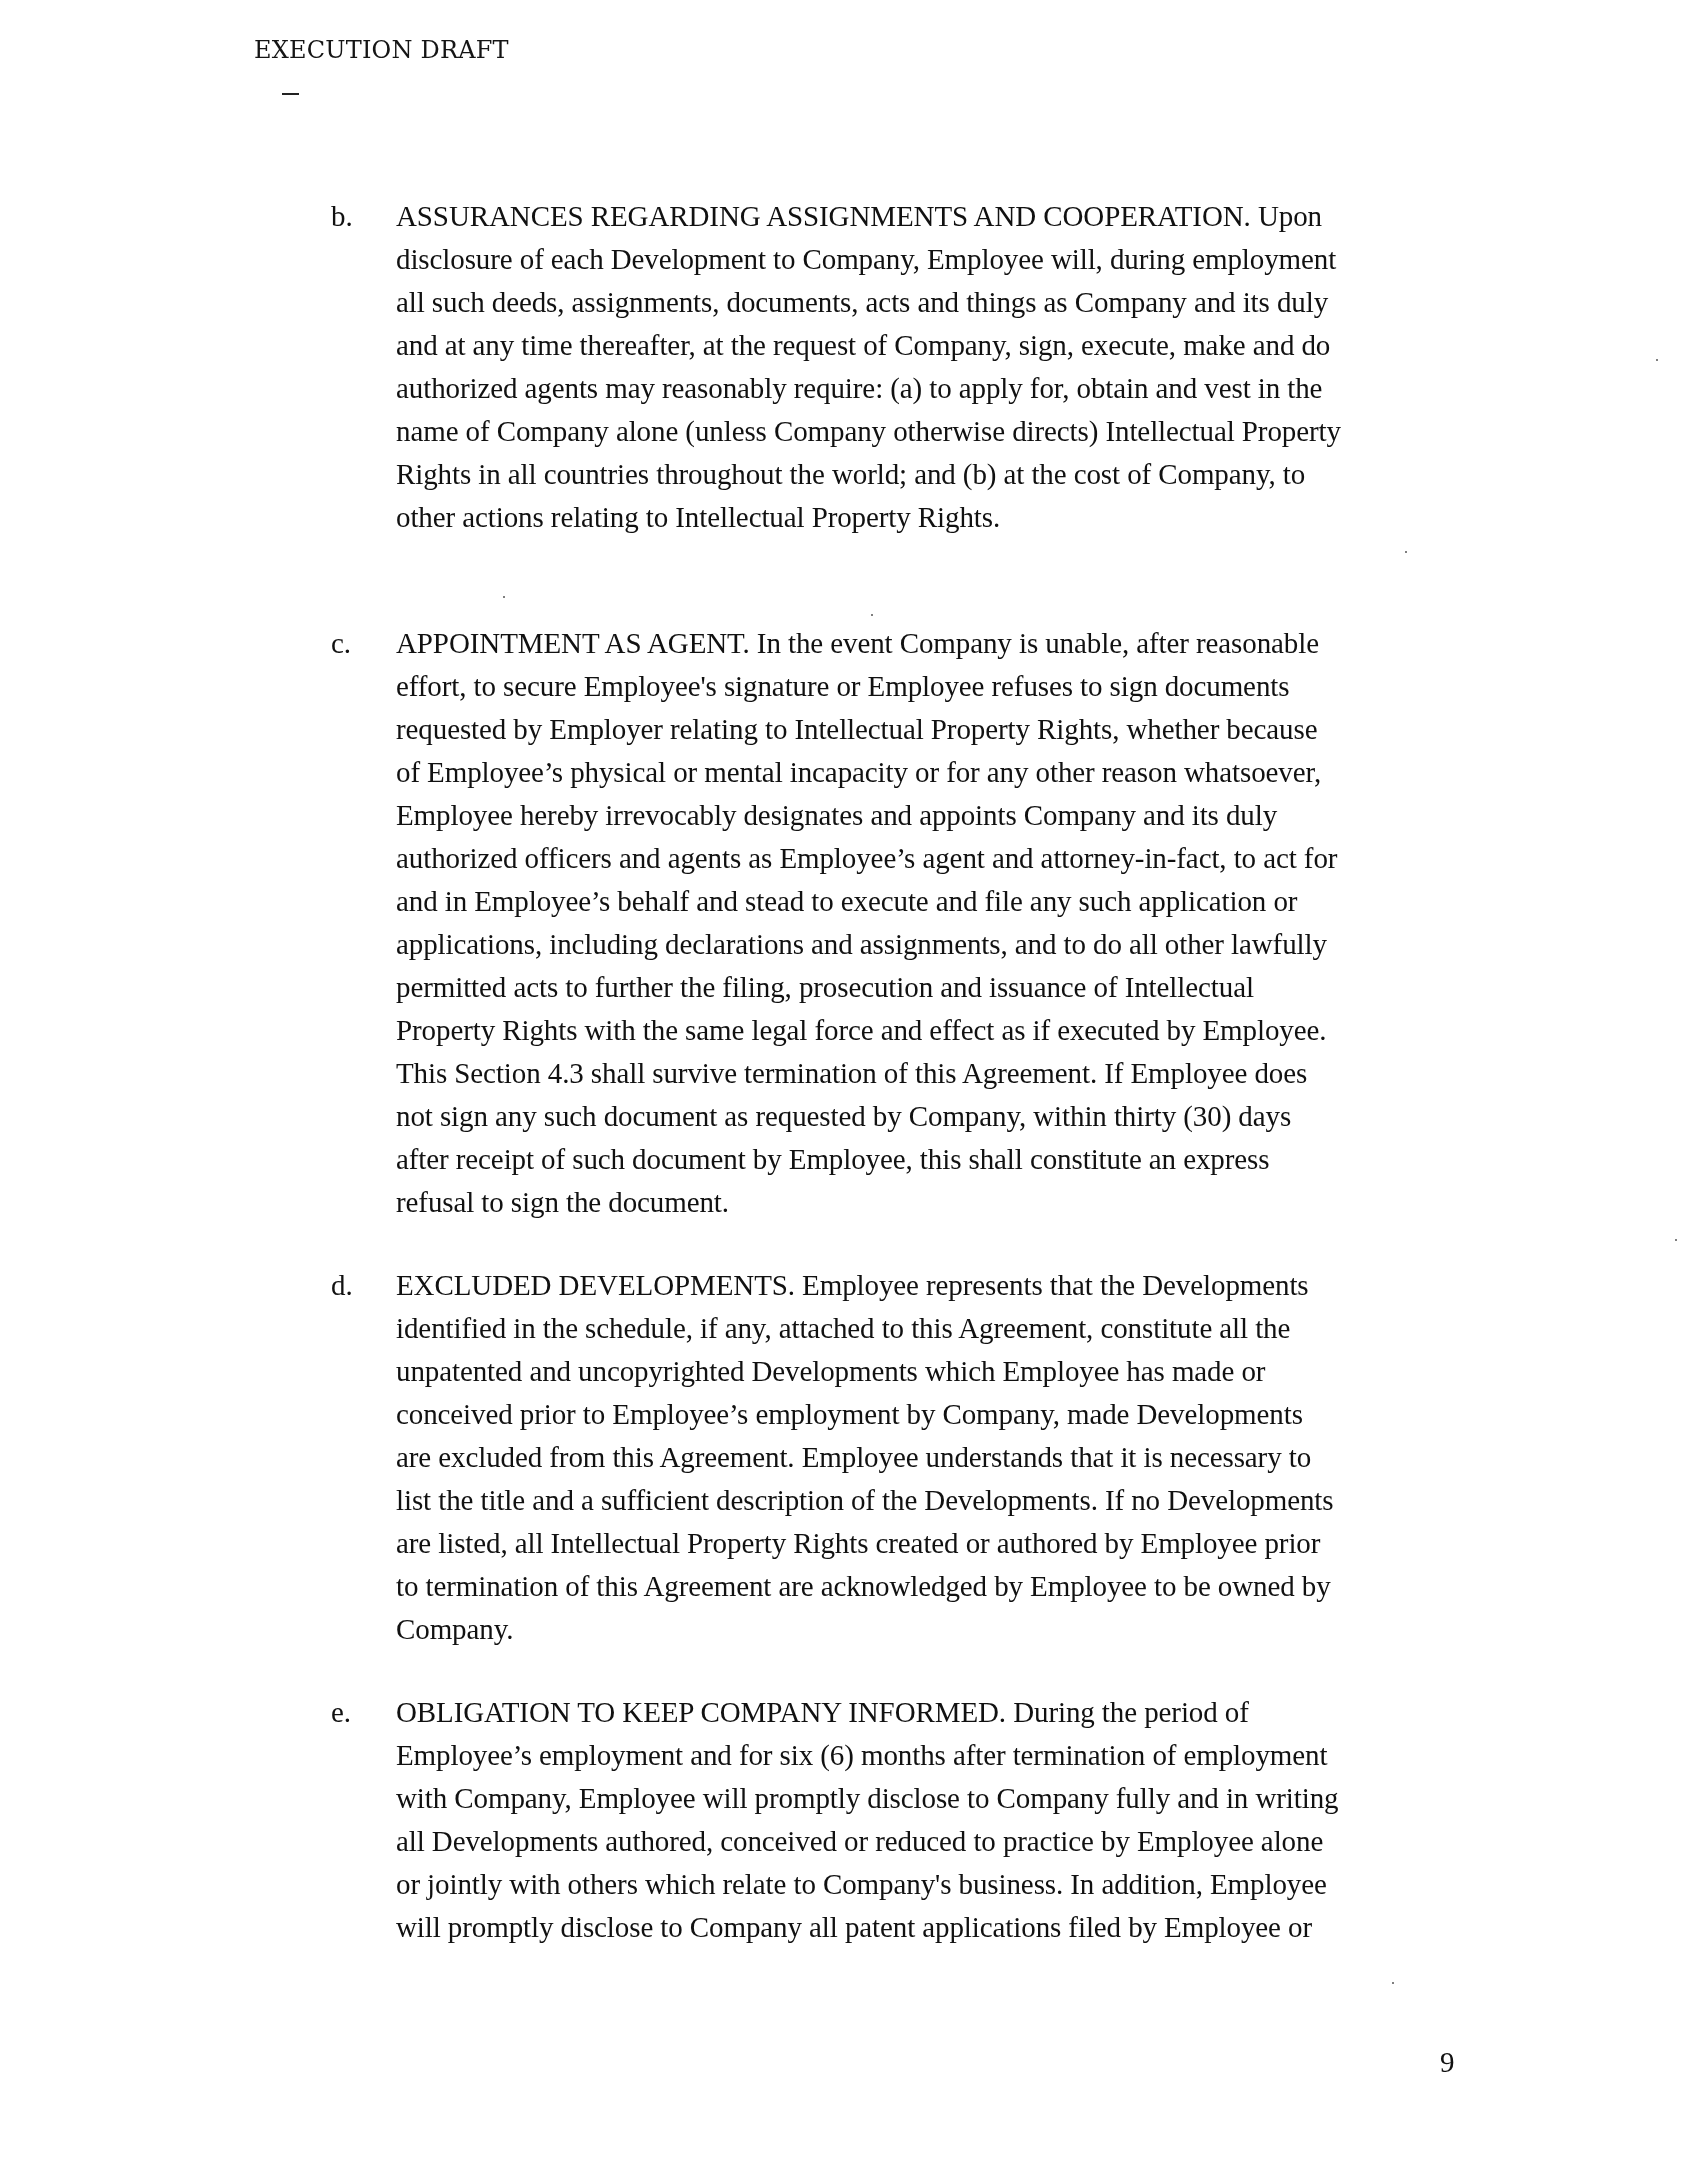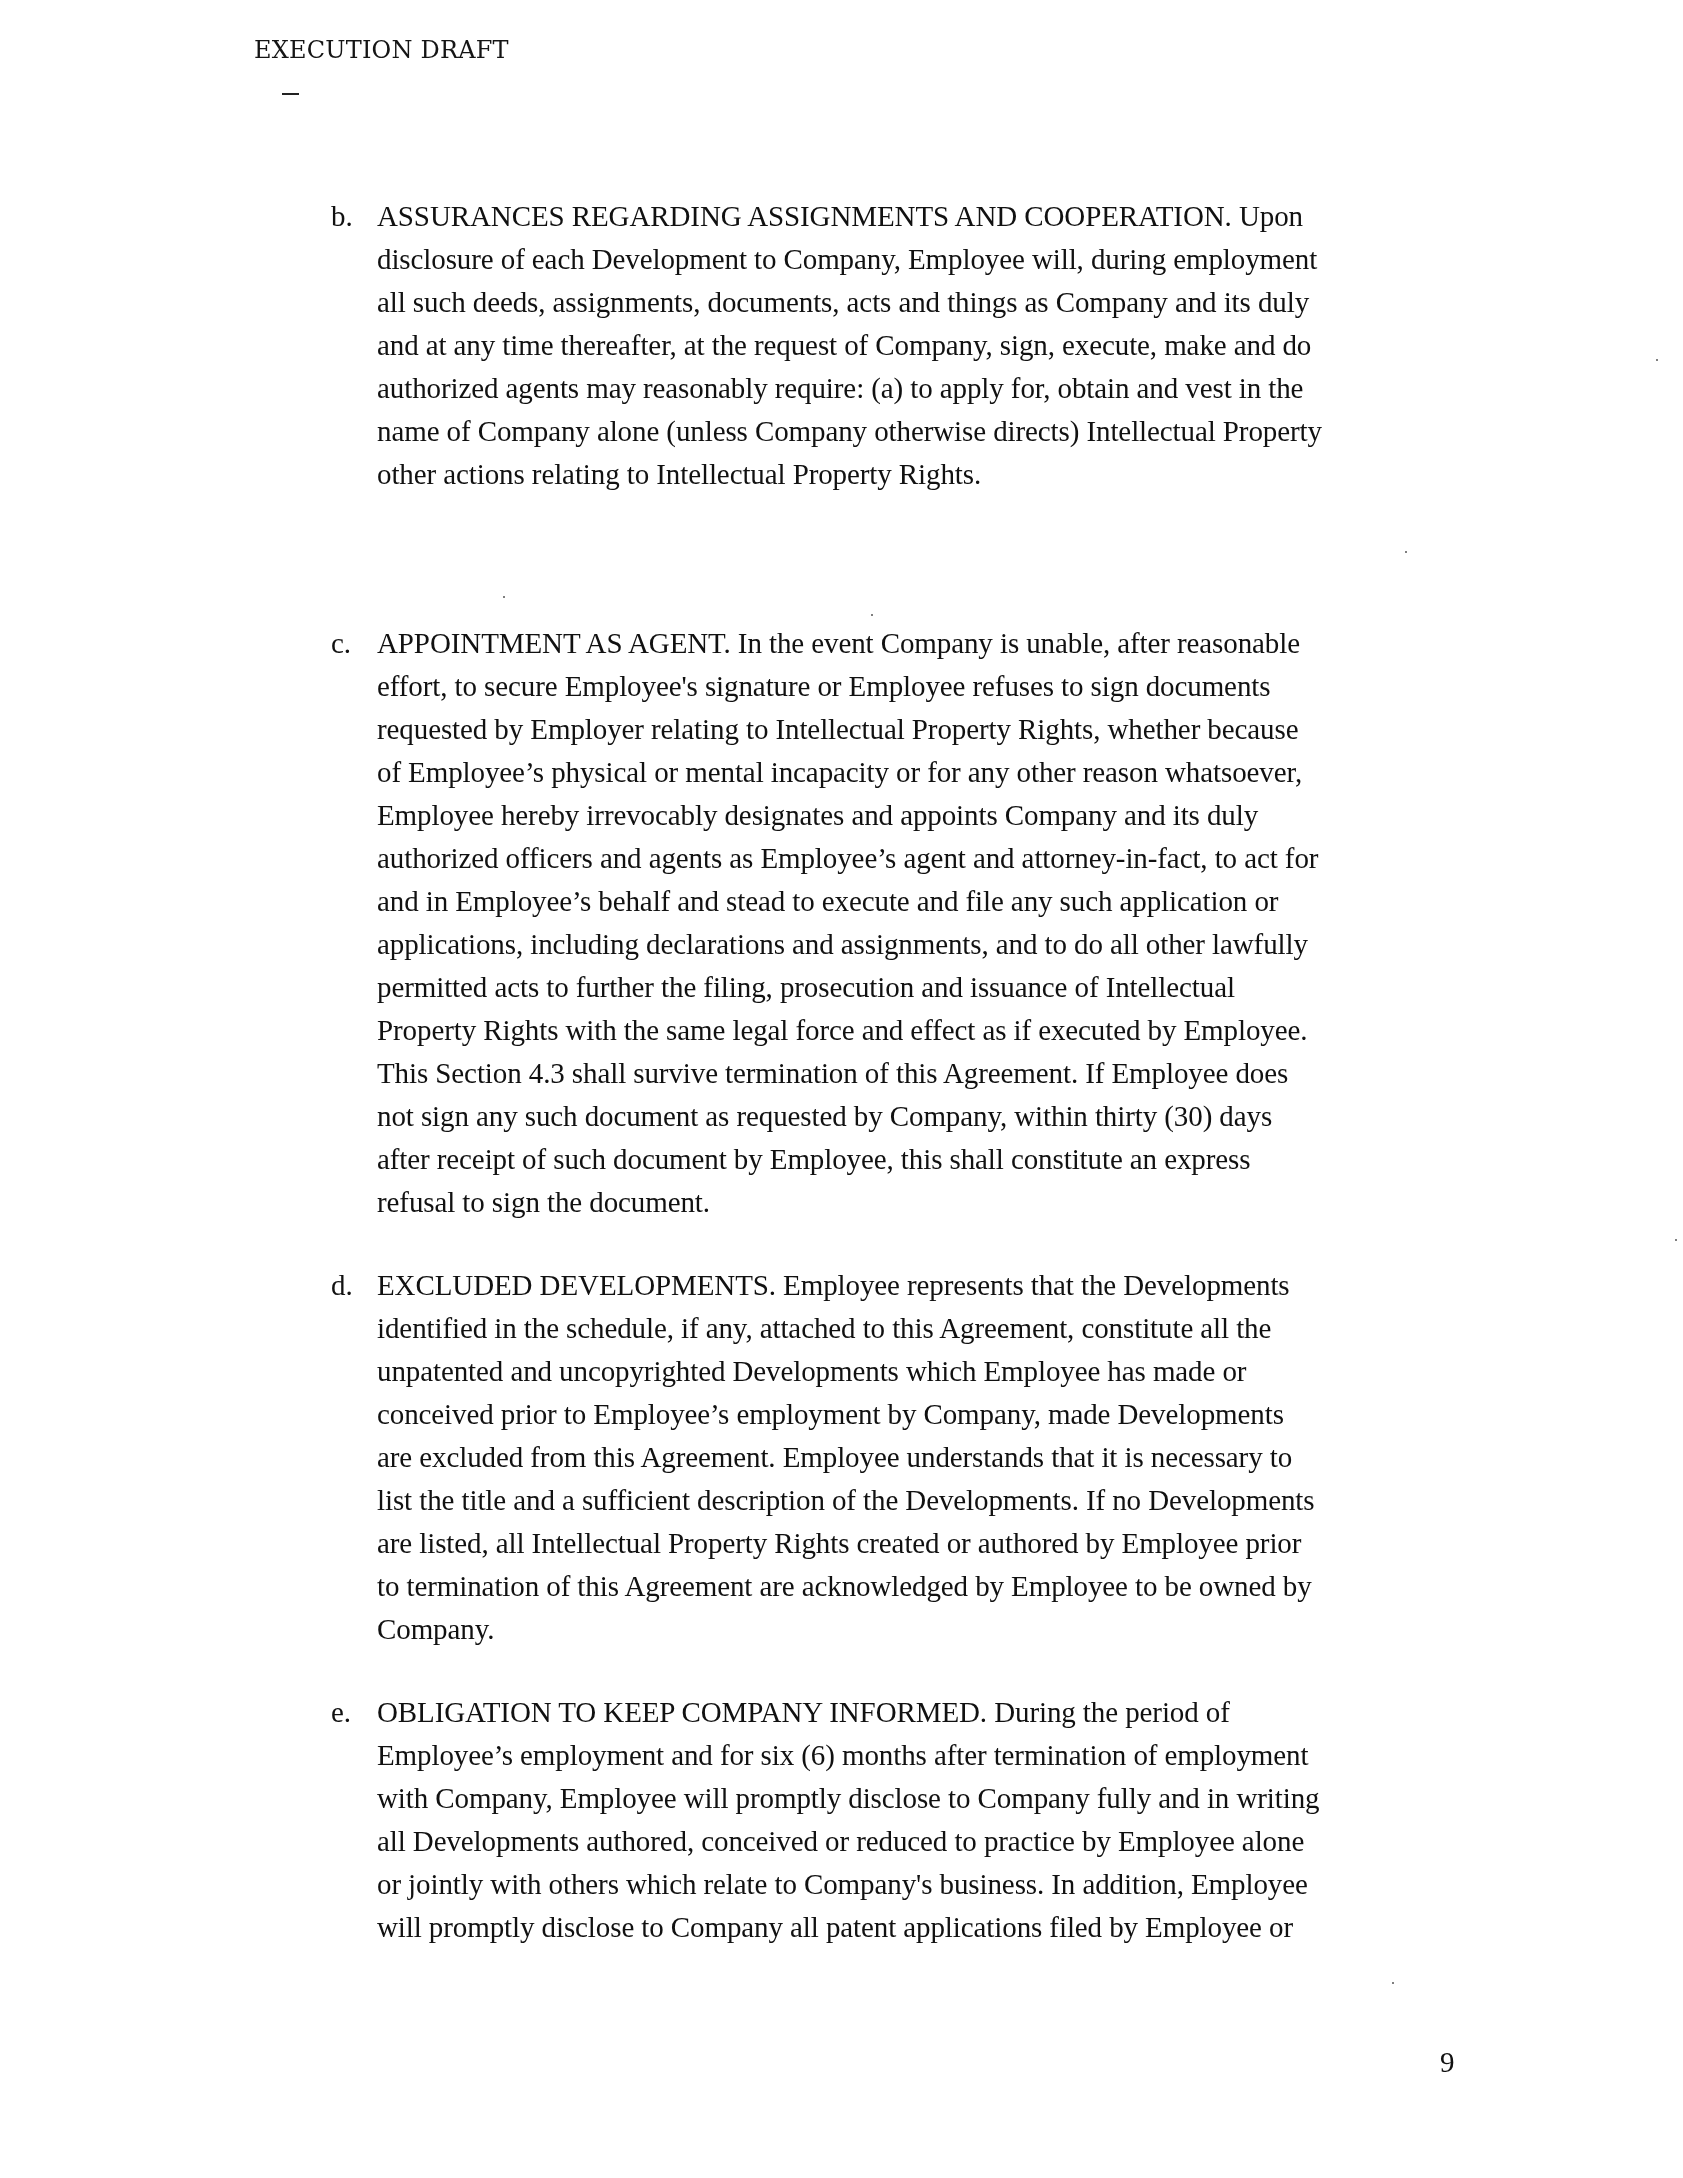--- a/index.html
+++ b/index.html
@@ -48,21 +48,21 @@
   }
   .marker {
     position: absolute;
     left: 299px;
     font-size: 29px;
     line-height: 43px;
     white-space: nowrap;
   }
   .lines {
     position: absolute;
-    left: 345px;
+    left: 364px;
     width: 1089px;
   }
   .line {
     display: block;
     font-size: 29px;
     line-height: 43px;
     height: 43px;
     white-space: nowrap;
     letter-spacing: -0.1px;
   }
@@ -100,20 +100,21 @@
 
   <div class="section" style="top:195px;">
     <span class="marker">b.</span>
     <div class="lines">
       <span class="line">ASSURANCES REGARDING ASSIGNMENTS AND COOPERATION.  Upon</span>
       <span class="line">disclosure of each Development to Company, Employee will, during employment</span>
       <span class="line">all such deeds, assignments, documents, acts and things as Company and its duly</span>
       <span class="line">and at any time thereafter, at the request of Company, sign, execute, make and do</span>
       <span class="line">authorized agents may reasonably require: (a) to apply for, obtain and vest in the</span>
       <span class="line">name of Company alone (unless Company otherwise directs) Intellectual Property</span>
+      <span class="line">Rights in all countries throughout the world; and (b) at the cost of Company, to</span>
       <span class="line">other actions relating to Intellectual Property Rights.</span>
     </div>
   </div>
 
   <div class="section" style="top:622px;">
     <span class="marker">c.</span>
     <div class="lines">
       <span class="line">APPOINTMENT AS AGENT.  In the event Company is unable, after reasonable</span>
       <span class="line">effort, to secure Employee's signature or Employee refuses to sign documents</span>
       <span class="line">requested by Employer relating to Intellectual Property Rights, whether because</span>

